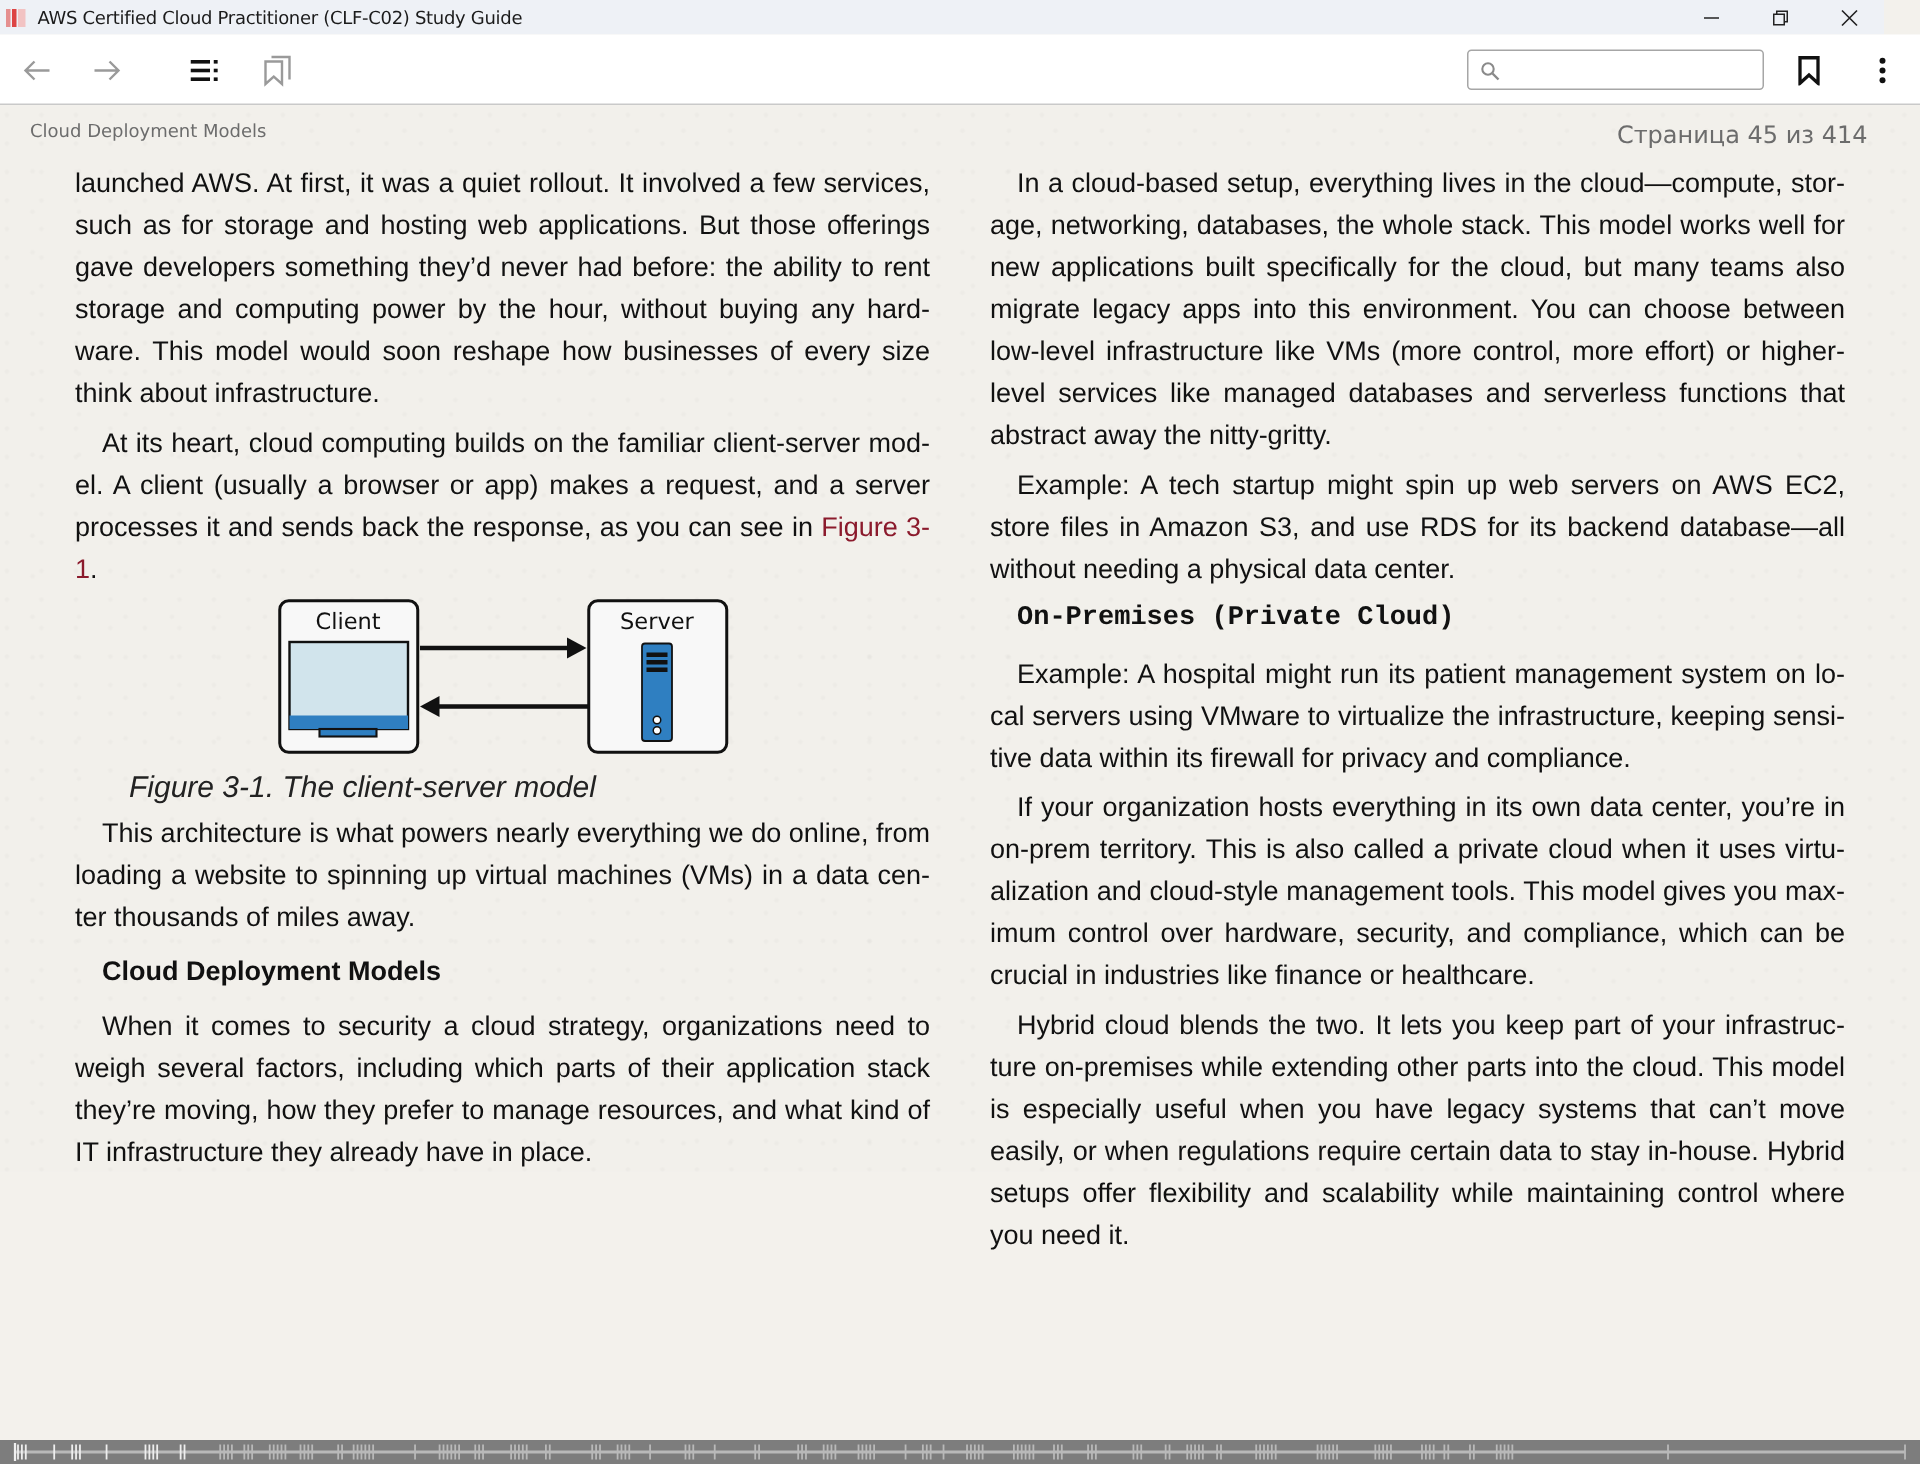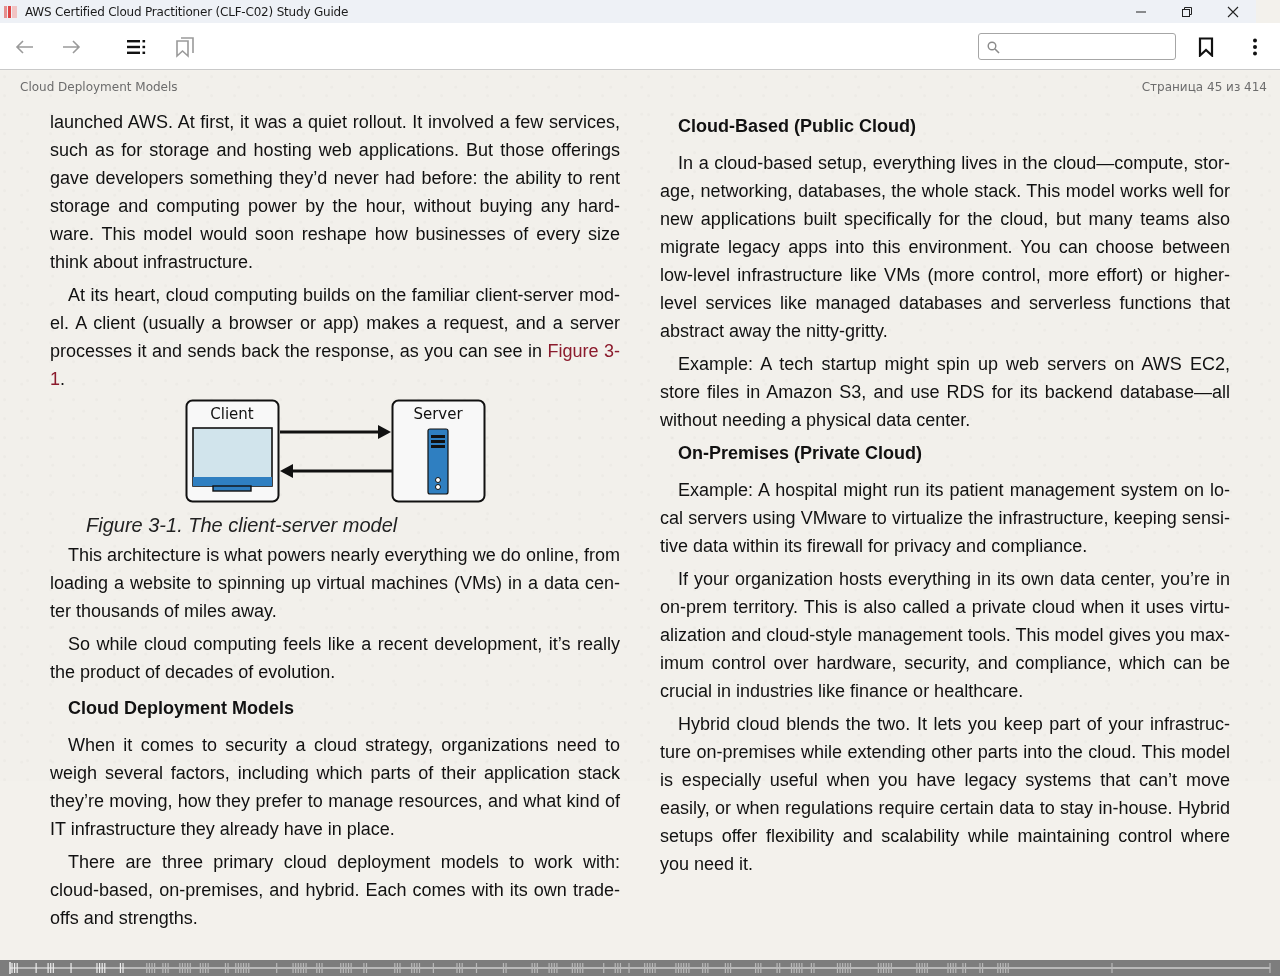--- a/index.html
+++ b/index.html
@@ -22,21 +22,21 @@
   .search-box input { position: absolute; left: 24px; top: 2px; width: 168px; height: 21px; border: none; outline: none; font-size: 13px; font-family: "Liberation Sans", sans-serif; background: transparent; }
   .search-ico { position: absolute; left: 8px; top: 7px; }
 
   .page { position: absolute; left: 0; top: 71px; width: 1280px; height: 710px;
     background-color: #f2f0eb;
     background-image:
       radial-gradient(circle at 20% 30%, rgba(0,0,0,0.018) 1px, transparent 2px),
       radial-gradient(circle at 70% 60%, rgba(0,0,0,0.02) 1px, transparent 2px);
     background-size: 23px 19px, 31px 27px; }
   .running-head { position: absolute; left: 20px; top: 9px; font-family: "DejaVu Sans", sans-serif; font-size: 12px; color: #6c6c6c; }
-  .page-counter { position: absolute; right: 13px; top: 9px; font-family: "DejaVu Sans", sans-serif; font-size: 12px; color: #6c6c6c; }
+  .page-counter { position: absolute; right: 35px; top: 9px; font-family: "DejaVu Sans", sans-serif; font-size: 16px; color: #6c6c6c; }
 
   .col { position: absolute; width: 570px; font-size: 18px; line-height: 28px; color: #111; text-align: justify; }
   .col-left { left: 50px; top: 37px; }
   .col-right { left: 660px; top: 37px; }
   .col p { text-indent: 18px; margin-bottom: 5px; }
   .col p.cont { text-indent: 0; }
   .col h3 { font-size: 18px; font-weight: bold; margin-left: 18px; line-height: 28px; }
   .link { color: #8b1a2c; }
   .caption { font-style: italic; font-size: 20px; color: #222; margin-left: 18px; line-height: 22px; margin-top: 7px; margin-bottom: 10px; text-indent: 0; }
   .figure { position: relative; height: 108px; margin-top: 6px; }
@@ -151,31 +151,28 @@
         <rect x="381" y="36" width="14" height="3" fill="#111"></rect>
         <rect x="381" y="41" width="14" height="3" fill="#111"></rect>
         <rect x="381" y="46" width="14" height="3" fill="#111"></rect>
         <circle cx="388" cy="81" r="2.5" fill="#fff" stroke="#111"></circle>
         <circle cx="388" cy="88" r="2.5" fill="#fff" stroke="#111"></circle>
       </svg>
     </div>
     <p class="caption">Figure 3-1. The client-server model</p>
 
     <p>This architecture is what powers nearly everything we do online, from loading a website to spinning up virtual machines (VMs) in a data cen­ter thousands of miles away.</p>
-    <p>So while cloud computing feels like a recent development, it’s really the product of decades of evolution.</p>
     <h3 style="margin-top:8px; margin-bottom:9px;">Cloud Deployment Models</h3>
     <p>When it comes to security a cloud strategy, organizations need to weigh several factors, including which parts of their application stack they’re moving, how they prefer to manage resources, and what kind of IT infrastructure they already have in place.</p>
-    <p>There are three primary cloud deployment models to work with: cloud-based, on-premises, and hybrid. Each comes with its own trade-offs and strengths.</p>
   </div>
 
   <div class="col col-right">
-    <h3 style="margin-top:4px; margin-bottom:9px;">Cloud-Based (Public Cloud)</h3>
     <p>In a cloud-based setup, everything lives in the cloud—compute, stor­age, networking, databases, the whole stack. This model works well for new applications built specifically for the cloud, but many teams also migrate legacy apps into this environment. You can choose between low-level infrastructure like VMs (more control, more effort) or higher-level services like managed databases and serverless functions that abstract away the nitty-gritty.</p>
     <p>Example: A tech startup might spin up web servers on AWS EC2, store files in Amazon S3, and use RDS for its backend database—all without needing a physical data center.</p>
-    <h3 style="margin-top:5px; margin-bottom:9px;">On-Premises (Private Cloud)</h3>
+    <h3 style="margin-top:5px; margin-bottom:9px;font-family:Liberation Mono, monospace;">On-Premises (Private Cloud)</h3>
     <p>Example: A hospital might run its patient management system on lo­cal servers using VMware to virtualize the infrastructure, keeping sensi­tive data within its firewall for privacy and compliance.</p>
     <p>If your organization hosts everything in its own data center, you’re in on-prem territory. This is also called a private cloud when it uses virtu­alization and cloud-style management tools. This model gives you max­imum control over hardware, security, and compliance, which can be crucial in industries like finance or healthcare.</p>
     <p>Hybrid cloud blends the two. It lets you keep part of your infrastruc­ture on-premises while extending other parts into the cloud. This model is especially useful when you have legacy systems that can’t move easily, or when regulations require certain data to stay in-house. Hybrid setups offer flexibility and scalability while maintaining control where you need it.</p>
   </div>
 </div>
 
 <div class="scrubber">
   <div class="scrub-line"></div>
   <svg class="scrub-marks" id="scrub-marks">
       <line x1="12" x2="12" y1="3" y2="13" stroke="#eeeeee" stroke-width="1.2"></line>

